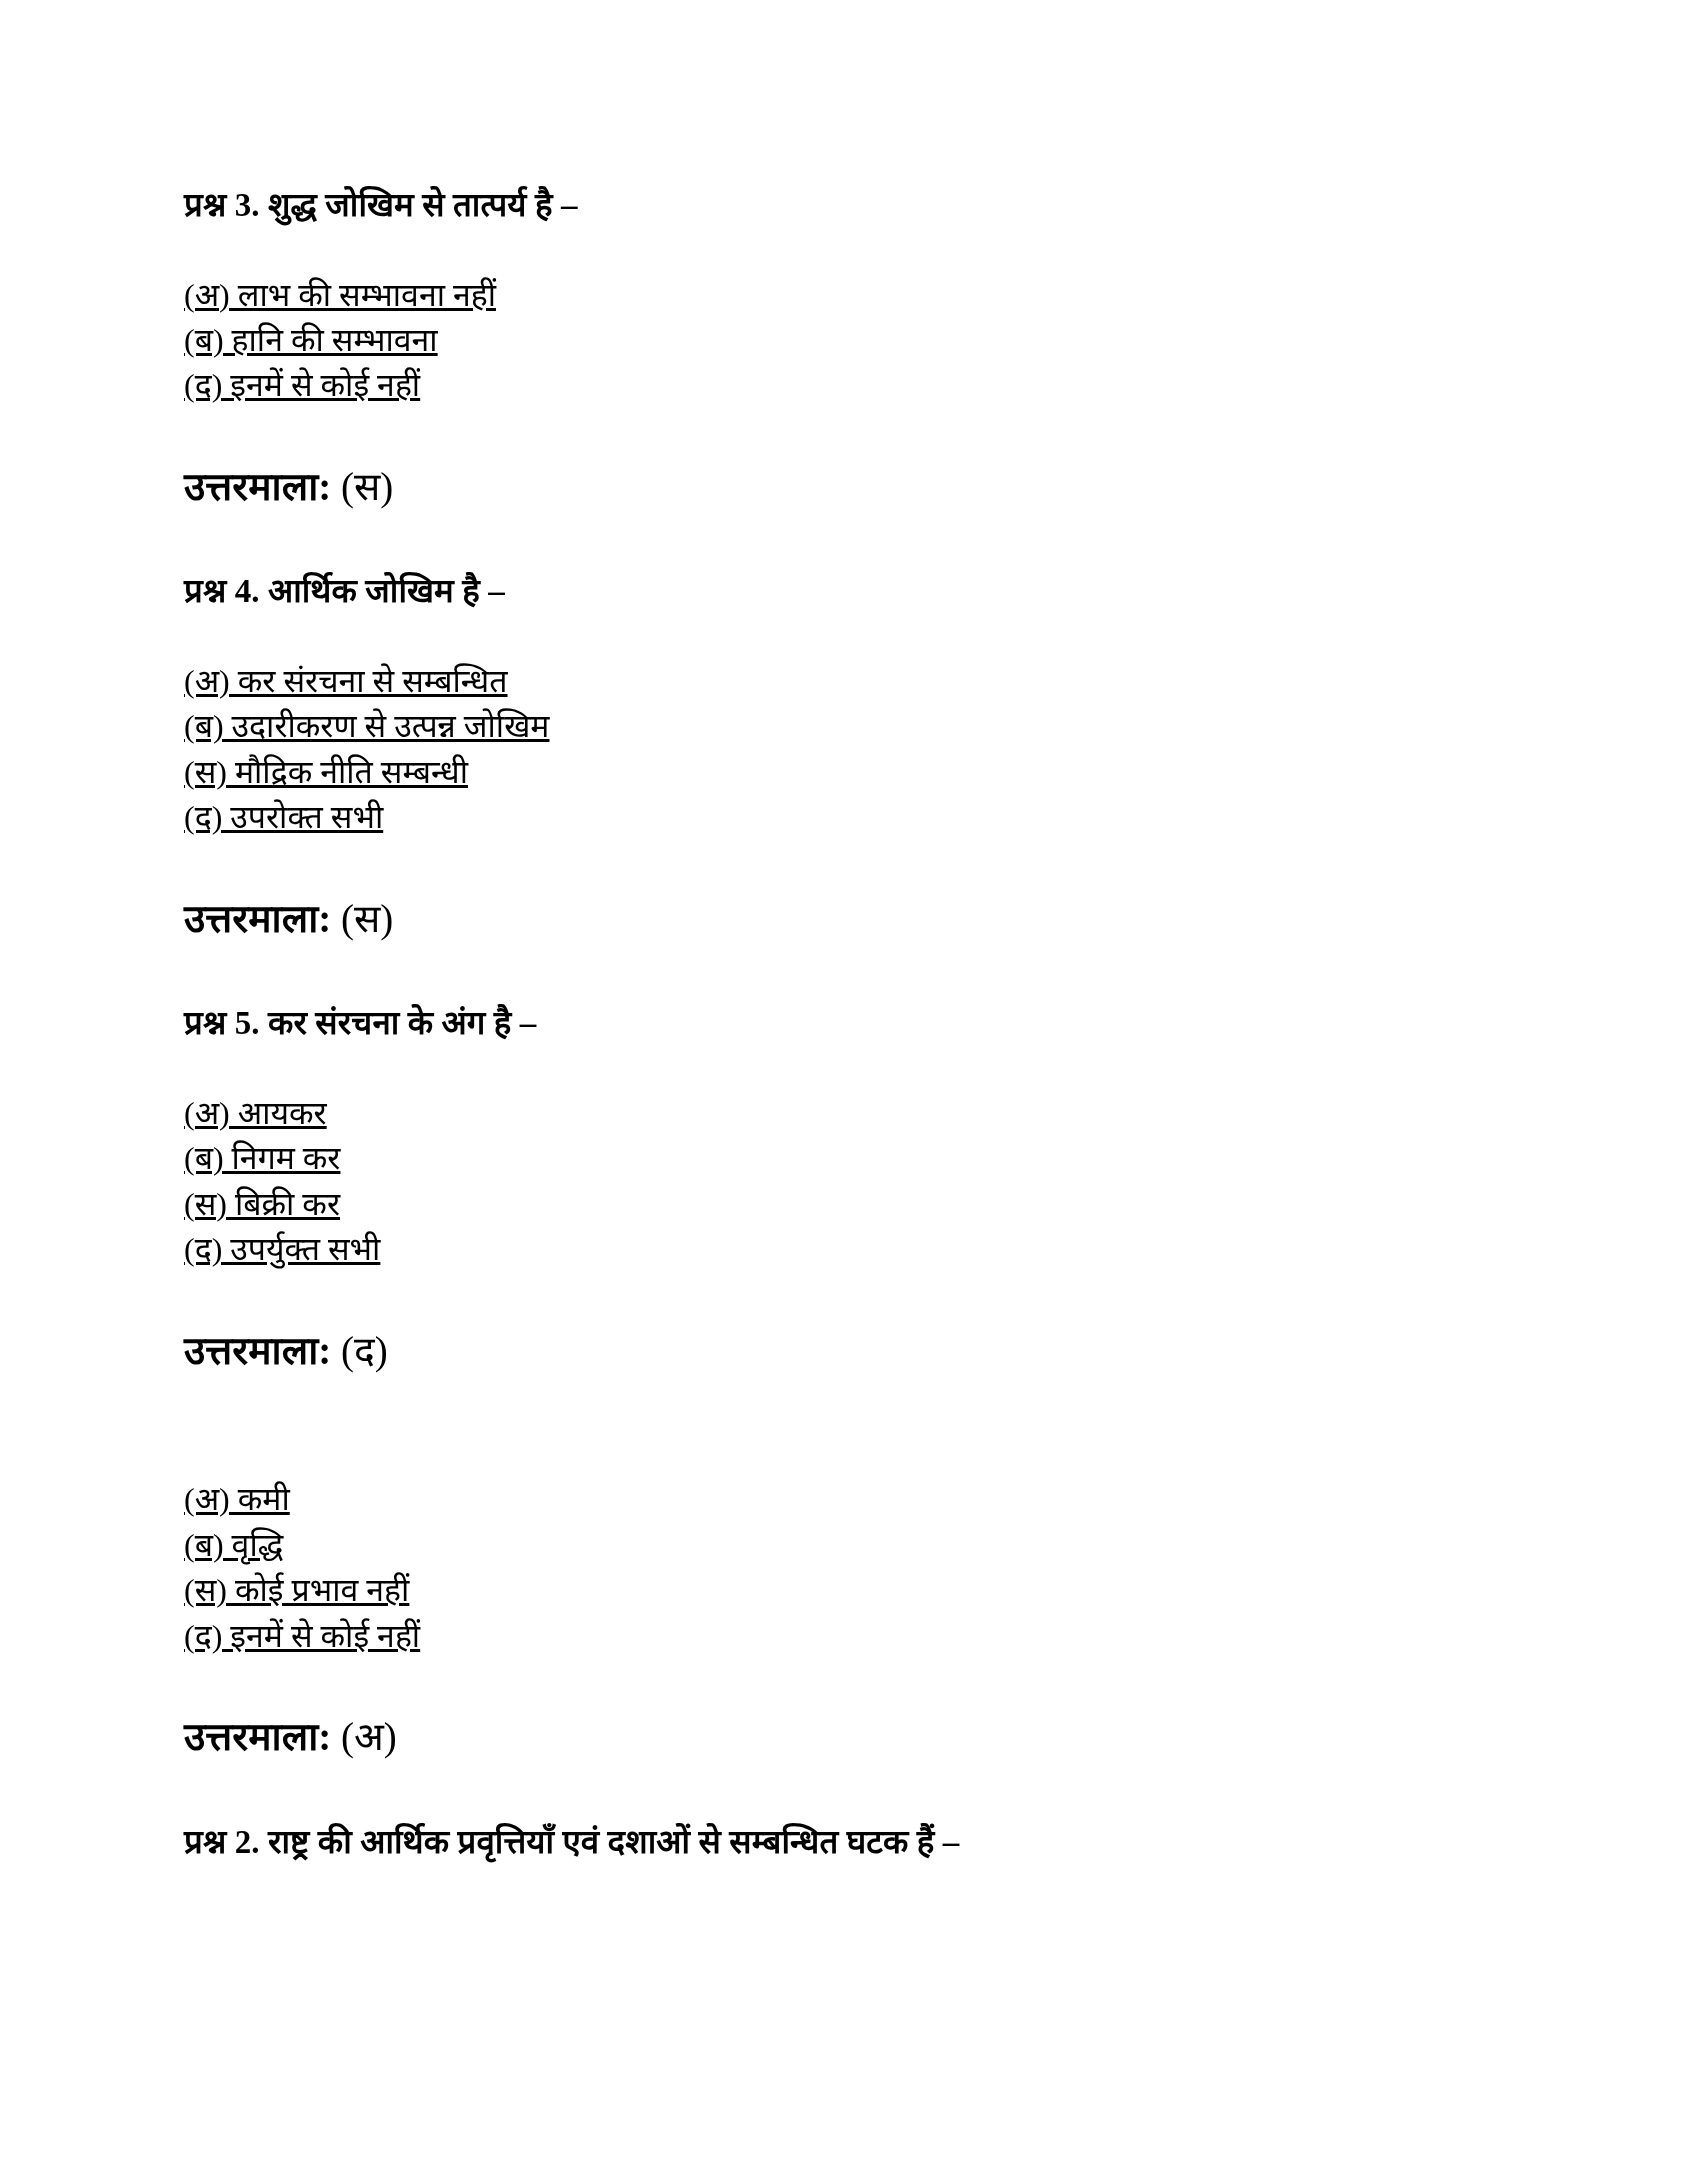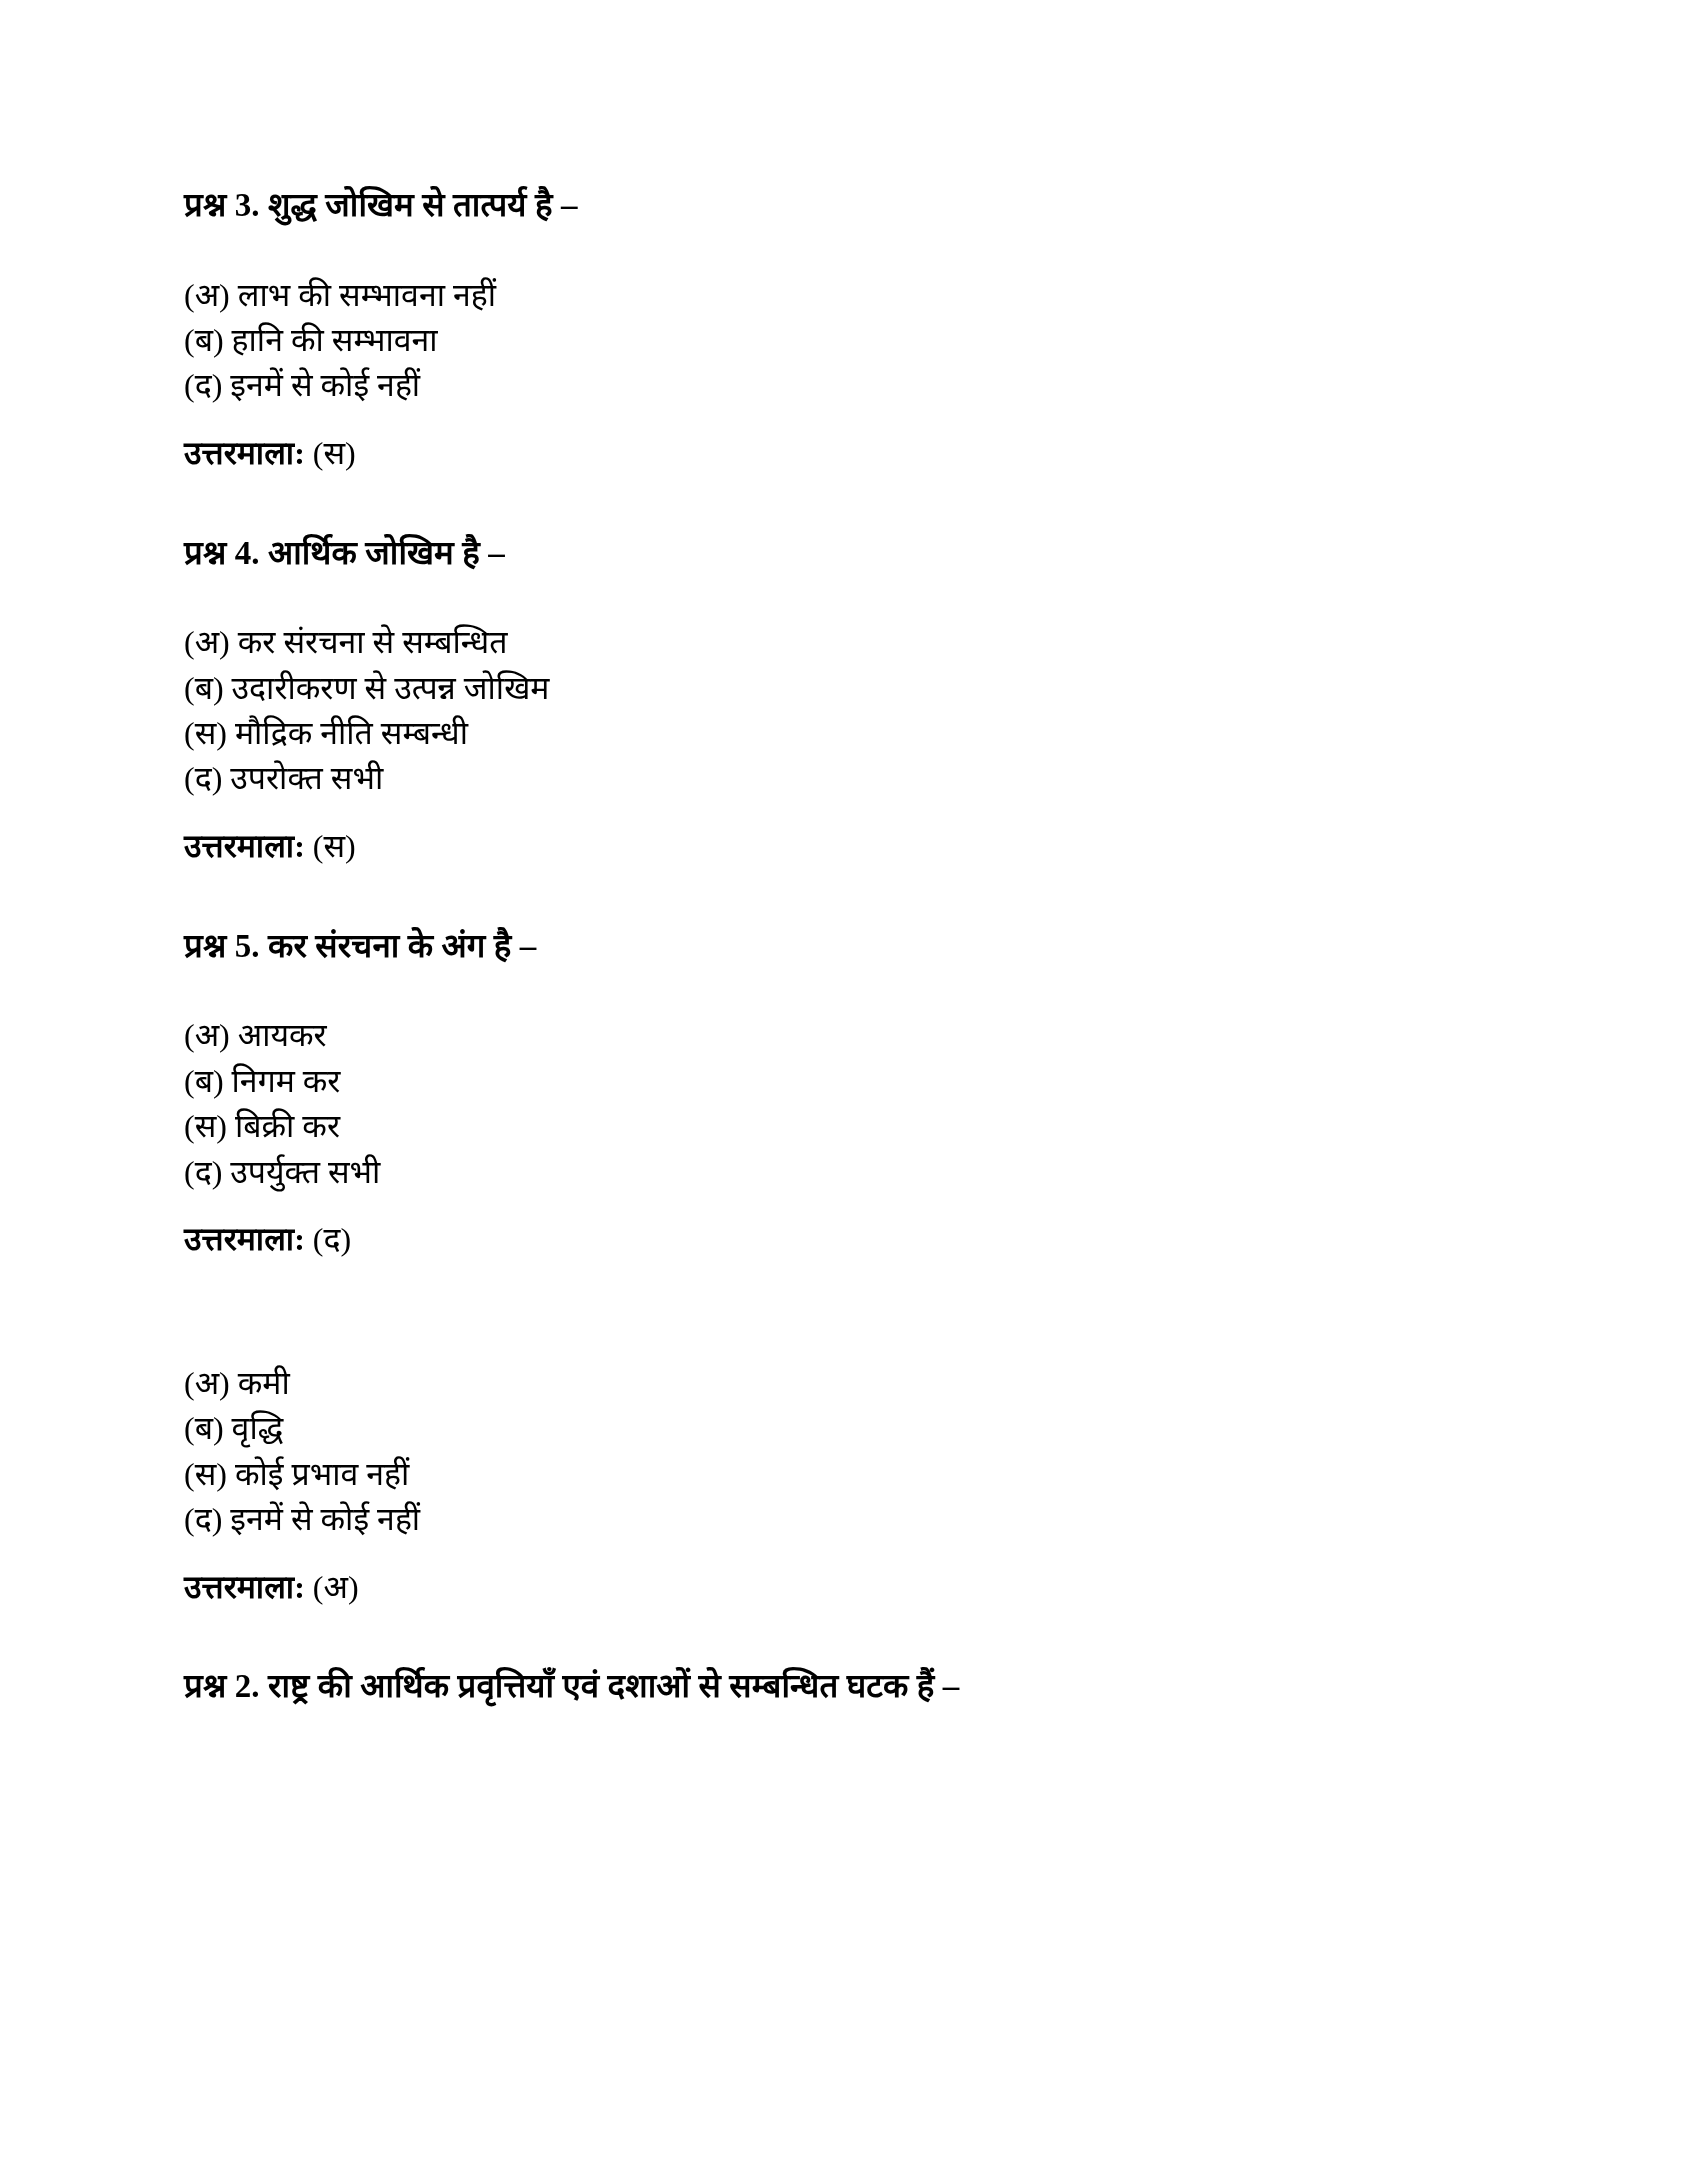--- a/index.html
+++ b/index.html
@@ -34,32 +34,33 @@
     font-size: 33px;
     line-height: 1.38;
     letter-spacing: 0.1px;
     margin: 0;
     white-space: nowrap;
   }
   .options {
     margin: 44px 0 0 0;
     padding: 0;
     list-style: none;
+    text-decoration: underline;
   }
   .option {
     font-size: 32px;
     line-height: 1.42;
     font-weight: normal;
     margin: 0;
     padding: 0;
     white-space: nowrap;
   }
   .answer {
-    margin: 22px 0 0 0;
-    font-size: 32px;
+    margin: 51px 0 0 0;
+    font-size: 39px;
     line-height: 1.4;
     white-space: nowrap;
   }
   .answer .answer-label {
     font-weight: bold;
   }
   .answer .answer-value {
     font-weight: normal;
   }
   .spacer-after-answer {

